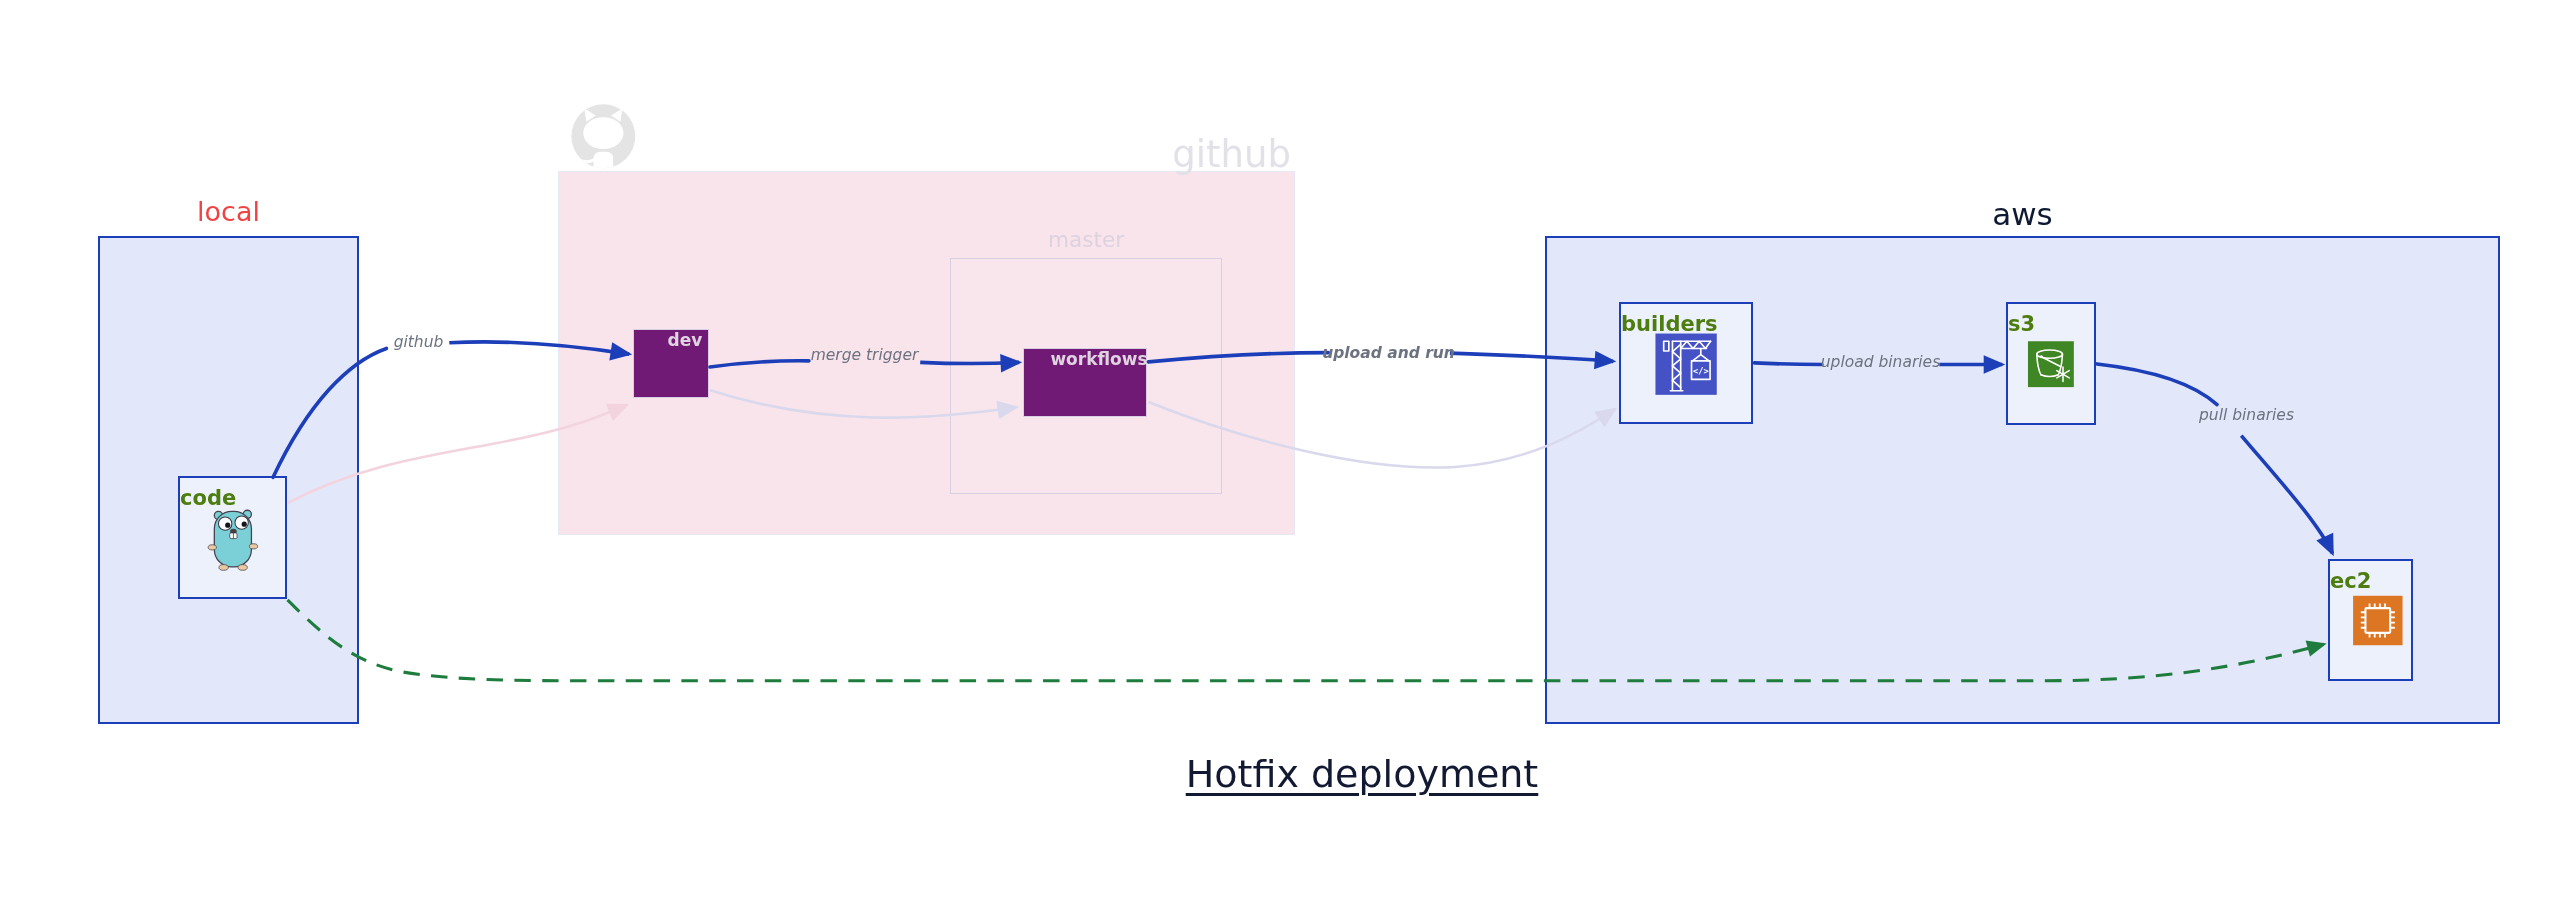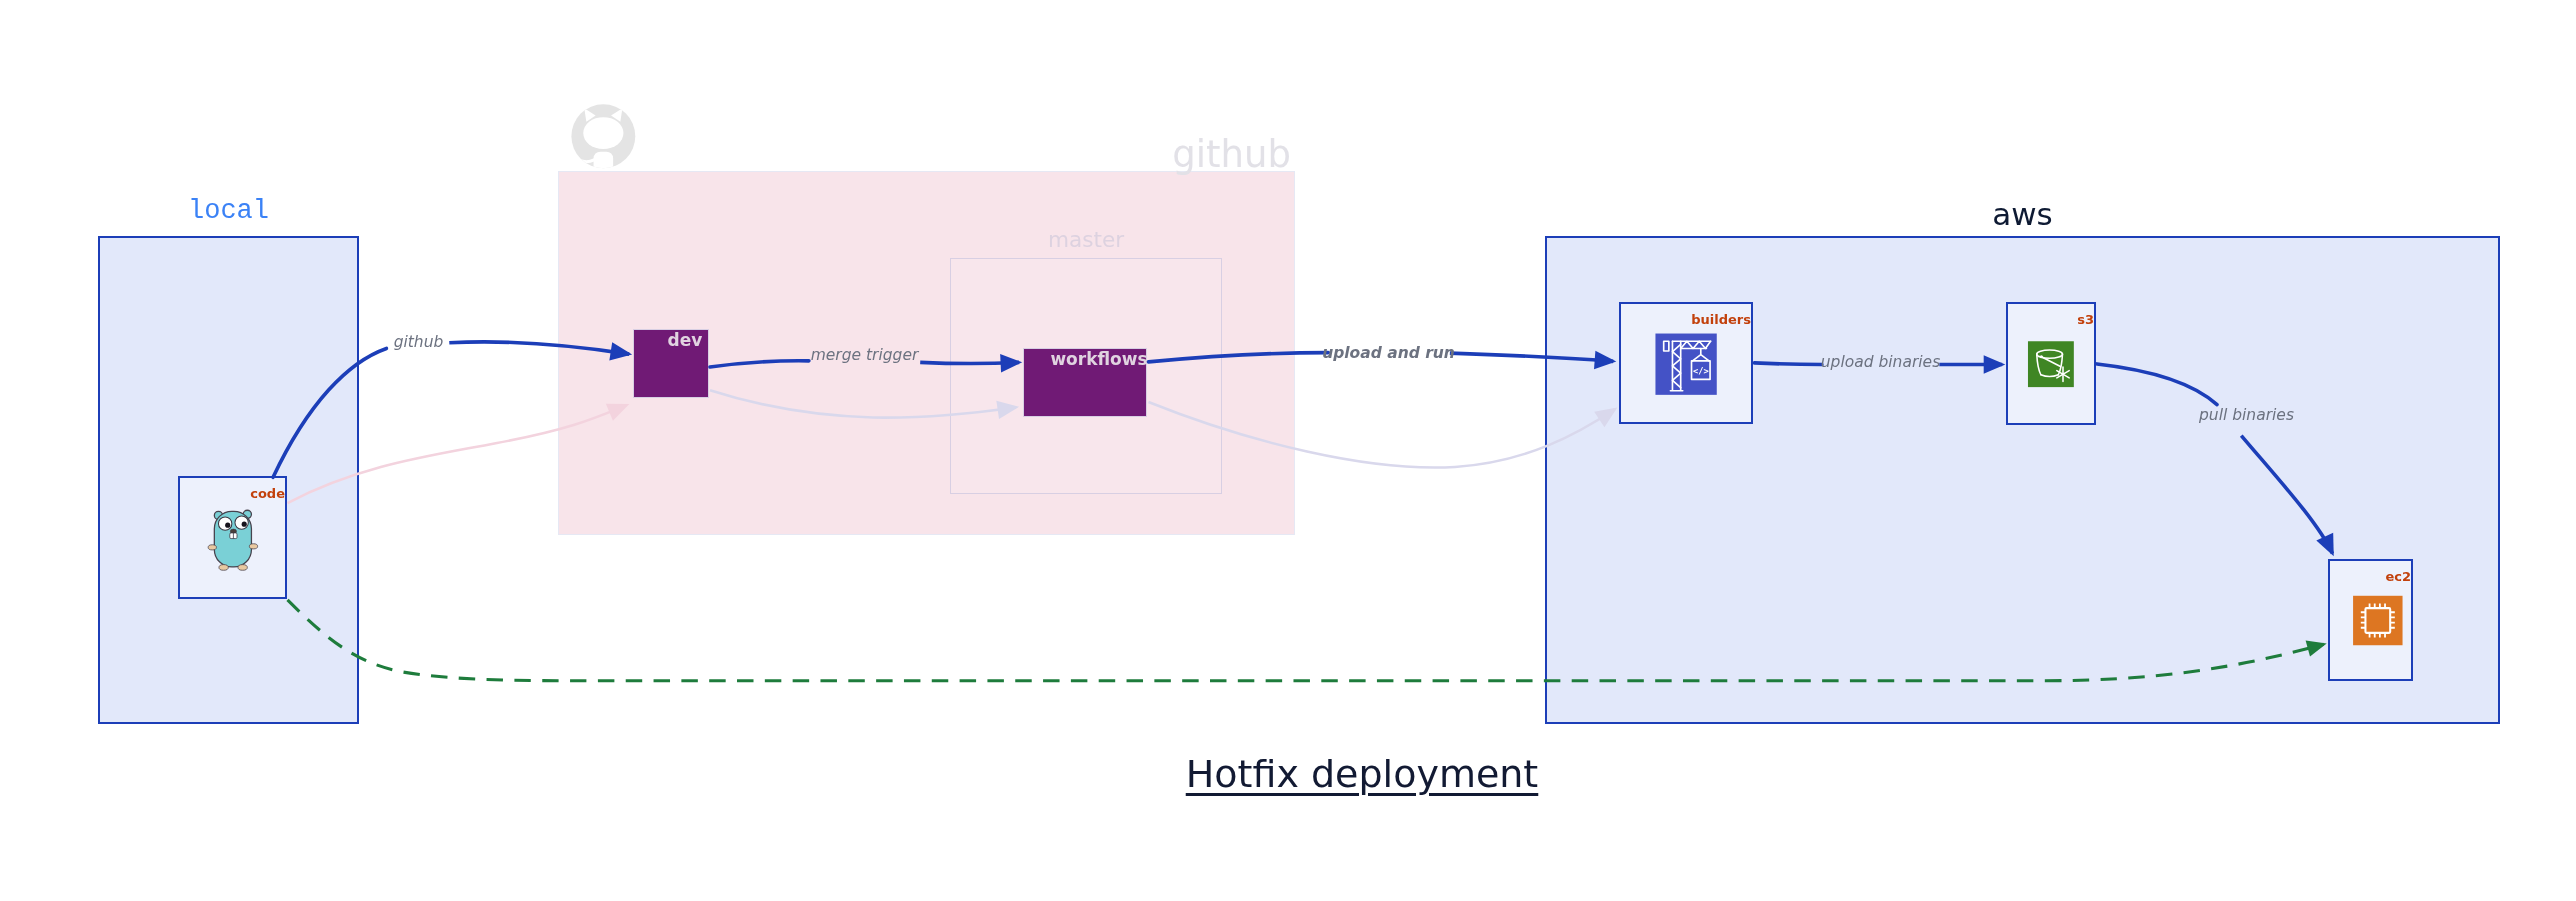--- a/index.html
+++ b/index.html
@@ -5,27 +5,27 @@
   html,body{margin:0;padding:0;background:#ffffff;}
   .canvas{position:relative;width:2604px;height:902px;background:#ffffff;overflow:hidden;
           font-family:"DejaVu Sans","Liberation Sans",sans-serif;}
   .group{position:absolute;box-sizing:border-box;}
   .local-box,.aws-box{border:2.6px solid #1c3eb8;background:#e2e8fa;}
   .local-box{left:98px;top:236px;width:261px;height:488px;}
   .aws-box{left:1545px;top:236px;width:955px;height:488px;}
   .github-box{left:558px;top:171px;width:737px;height:364px;background:#f8e4ea;border:1px solid #e6e8f4;}
   .master-box{left:950px;top:258px;width:272px;height:236px;background:#f8e6ec;border:1.5px solid #d8cfe3;}
   .glabel{position:absolute;text-align:center;white-space:nowrap;}
-  .local-label{left:98px;width:261px;top:196px;font-size:27px;color:#3b82f6;font-family:Liberation Mono, monospace;}
+  .local-label{left:98px;width:261px;top:196px;font-size:27px;color:#ef4444;}
   .aws-label{left:1545px;width:955px;top:196px;font-size:31px;color:#0e1a33;}
   .github-label{left:1085px;width:206px;top:133px;font-size:37px;color:#e2e1e7;text-align:right;}
   .master-label{left:950px;width:272px;top:227px;font-size:21.6px;color:#ddd2e0;}
   .node{position:absolute;box-sizing:border-box;border:2.6px solid #1c3eb8;background:#edf1fc;}
-  .nlabel{position:absolute;left:0;top:8.2px;width:100%;text-align:right;
-          font-size:13px;font-weight:bold;color:#c2410c;}
+  .nlabel{position:absolute;left:0;top:8.2px;width:100%;text-align:left;
+          font-size:21px;font-weight:bold;color:#4d7c0f;}
   .code-box{left:178px;top:476px;width:109px;height:123px;}
   .builders-box{left:1619px;top:302px;width:134px;height:122px;}
   .s3-box{left:2006px;top:302px;width:90px;height:123px;}
   .ec2-box{left:2328px;top:559px;width:85px;height:122px;}
   .fnode{position:absolute;box-sizing:border-box;border:1.5px solid #d8cfe3;background:#701a75;
          display:flex;justify-content:center;padding-left:28px;}
   .dev-box{left:633px;top:329px;width:76px;height:69px;}
   .workflows-box{left:1023px;top:348px;width:124px;height:69px;}
   .flabel{font-size:17px;font-weight:bold;color:#e0d3e0;}
   .overlay{position:absolute;left:0;top:0;width:2604px;height:902px;pointer-events:none;}

